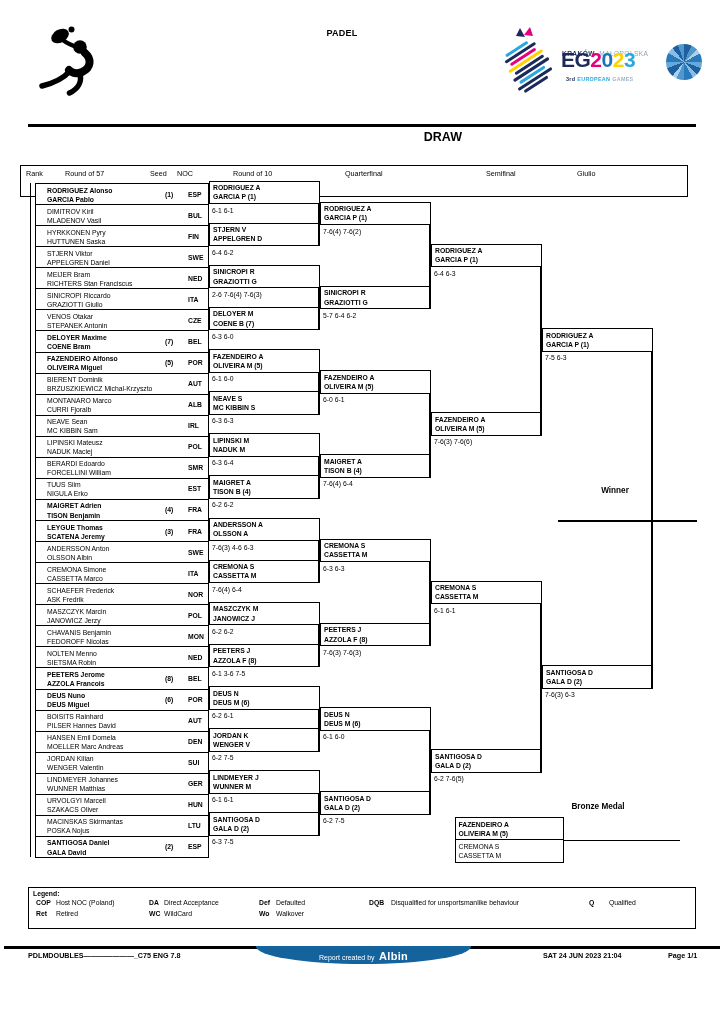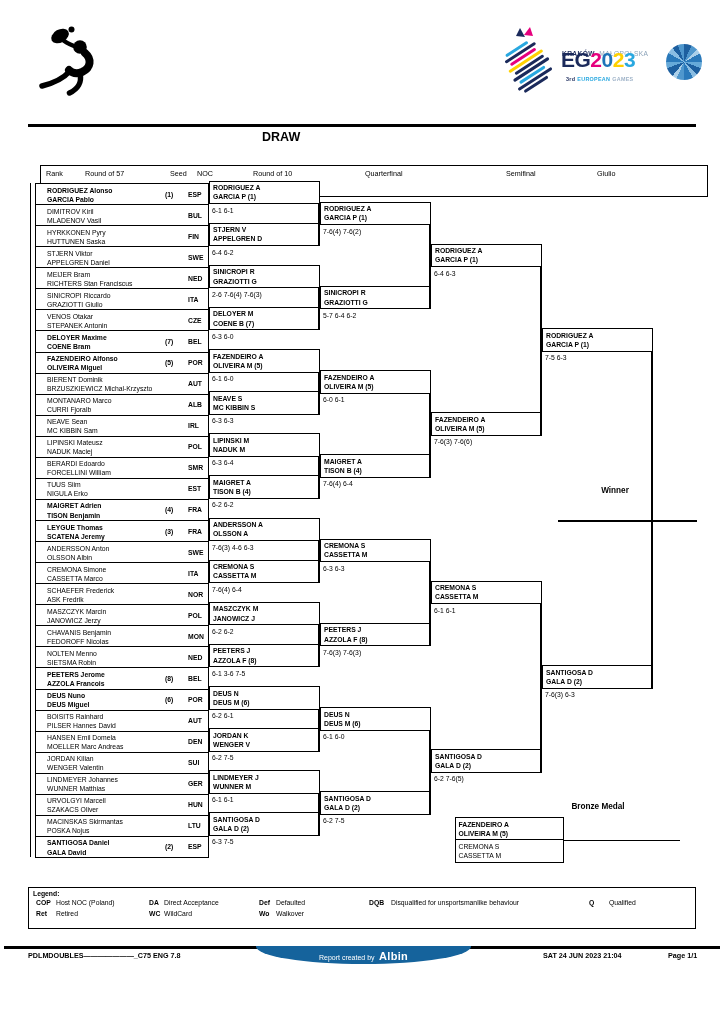--- a/index.html
+++ b/index.html
@@ -9,24 +9,24 @@
   .b{font-weight:bold;}
 
   
   .evt-title{position:absolute;left:142px;width:400px;text-align:center;font-weight:bold;font-size:9px;letter-spacing:.2px;}
   .logo-city{font-size:6.6px;letter-spacing:.4px;white-space:nowrap;}
   .logo-eg{font-size:21px;font-weight:bold;letter-spacing:-.5px;line-height:22px;white-space:nowrap;}
   .logo-tag{font-size:5.4px;font-weight:bold;letter-spacing:.3px;white-space:nowrap;}
   .rosette{position:absolute;border-radius:50%;}
 
   .rule{position:absolute;background:#000;}
-  .draw-title{position:absolute;left:262px;width:200px;text-align:left;font-size:12.5px;font-weight:bold;}
+  .draw-title{position:absolute;left:262px;width:200px;text-align:right;font-size:12.5px;font-weight:bold;}
 
   
-  .colhead{position:absolute;left:40px;top:165px;width:668px;height:32px;border:1.3px solid #000;box-sizing:border-box;}
+  .colhead{position:absolute;left:20px;top:165px;width:668px;height:32px;border:1.3px solid #000;box-sizing:border-box;}
   .colhead span{position:absolute;top:3.2px;font-size:7.2px;white-space:nowrap;}
 
   
   .team{position:absolute;border:1.3px solid #000;box-sizing:border-box;background:#fff;padding:1.5px 0 0 11px;}
   .team .ln{font-size:6.8px;line-height:9.1px;white-space:nowrap;}
   .team.b .ln{font-weight:bold;}
   .team .seed{position:absolute;left:129px;top:6.5px;font-size:6.8px;font-weight:bold;}
   .team .noc{position:absolute;left:152px;top:6.5px;font-size:6.8px;font-weight:bold;}
   .wbox{position:absolute;border:1.6px solid #000;box-sizing:border-box;height:23.5px;background:#fff;padding:1.5px 0 0 3px;}
   .wbox .ln{font-size:6.8px;line-height:9.2px;font-weight:bold;white-space:nowrap;}
@@ -57,20 +57,21 @@
   <svg class="abs" style="left:38px;top:22px" width="104" height="90" viewBox="0 0 104 90">
     <ellipse cx="22" cy="14" rx="9.5" ry="6.5" transform="rotate(-30 22 14)" fill="#000"></ellipse>
     <circle cx="33.5" cy="7.5" r="3" fill="#000"></circle>
     <circle cx="42" cy="25" r="6.8" fill="#000"></circle>
     <path d="M47,31 C54,37 53,46 44,50 C39,52 34,51 31,48" fill="none" stroke="#000" stroke-width="8" stroke-linecap="round"></path>
     <path d="M36,24 C31,22 27,20 24.5,17.5" fill="none" stroke="#000" stroke-width="4.5" stroke-linecap="round"></path>
     <path d="M32,49 C25,57 16,61 4,64" fill="none" stroke="#000" stroke-width="5.5" stroke-linecap="round"></path>
     <path d="M42,52 C44,60 40,67 31.5,71" fill="none" stroke="#000" stroke-width="5.5" stroke-linecap="round"></path>
   </svg>
 
+  <div class="evt-title" style="top:28px">PADEL</div>
 
   <svg class="abs" style="left:504px;top:27px" width="58" height="68" viewBox="0 0 58 68">
     <path d="M16,1 L21,10 L12,9 Z" fill="#1b2a5b"></path>
     <path d="M26,0 L29,9 L20,8 Z" fill="#e6007e"></path>
     <g transform="rotate(-33 29 36)">
       <rect x="10" y="14" width="26" height="3" rx="1.5" fill="#29a8e0"></rect>
       <rect x="6" y="19" width="36" height="3" rx="1.5" fill="#1b2a5b"></rect>
       <rect x="9" y="24" width="30" height="3" rx="1.5" fill="#e6007e"></rect>
       <rect x="4" y="29" width="40" height="3" rx="1.5" fill="#ffd100"></rect>
       <rect x="8" y="34" width="34" height="3" rx="1.5" fill="#1b2a5b"></rect>

